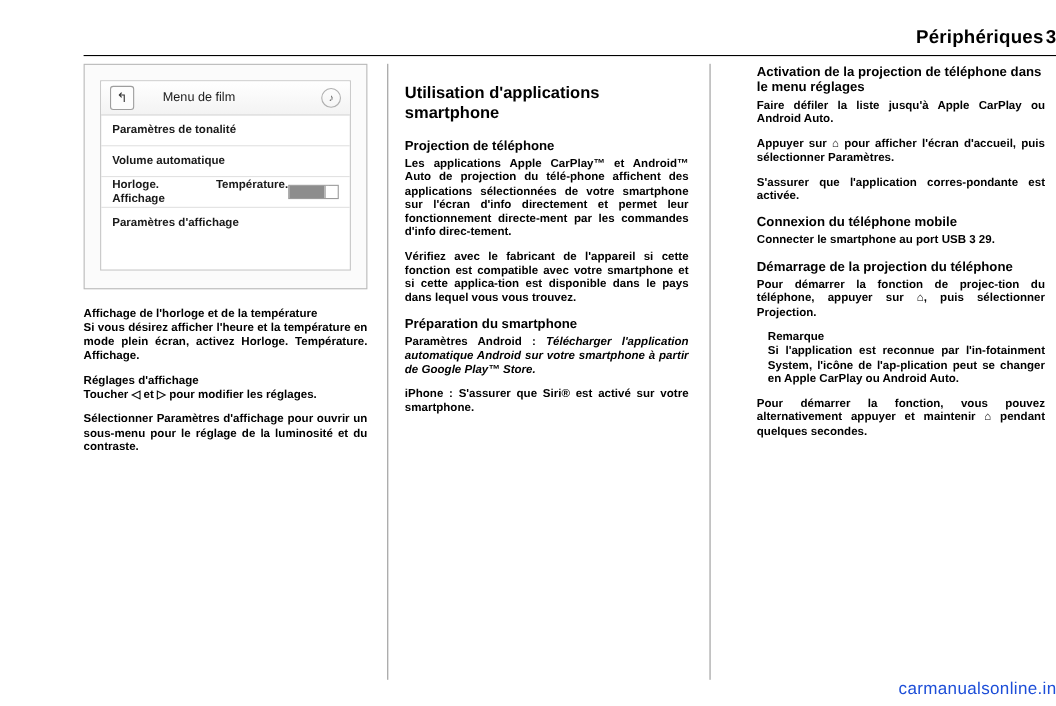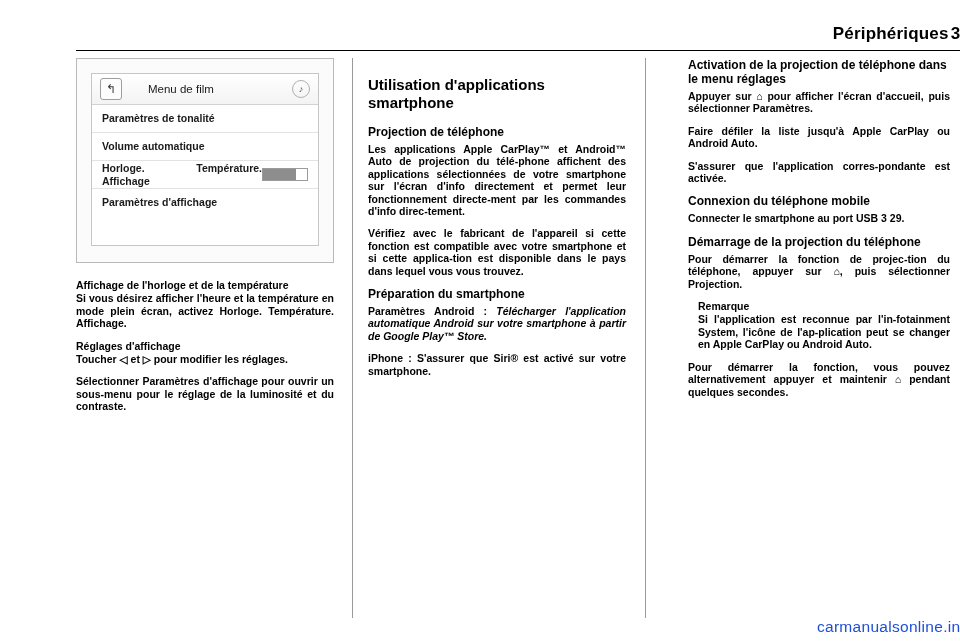--- a/index.html
+++ b/index.html
@@ -259,22 +259,22 @@
       <span class="italic">Télécharger l'application automatique Android sur votre smartphone à partir de Google Play™ Store.</span>
     </p>
     <p class="para">
       <span>iPhone :</span>
       <span>S'assurer que Siri® est activé sur votre smartphone.</span>
     </p>
   </div>
 
   <div class="col col3">
     <h3 class="sec">Activation de la projection de téléphone dans le menu réglages</h3>
+    <p class="para">Faire défiler la liste jusqu'à Apple CarPlay ou Android Auto.</p>
     <p class="para">Appuyer sur ⌂ pour afficher l'écran d'accueil, puis sélectionner Paramètres.</p>
-    <p class="para">Faire défiler la liste jusqu'à Apple CarPlay ou Android Auto.</p>
     <p class="para">S'assurer que l'application corres‐pondante est activée.</p>
 
     <h3 class="sec">Connexion du téléphone mobile</h3>
     <p class="para">Connecter le smartphone au port USB 3 29.</p>
 
     <h3 class="sec">Démarrage de la projection du téléphone</h3>
     <p class="para">Pour démarrer la fonction de projec‐tion du téléphone, appuyer sur ⌂, puis sélectionner Projection.</p>
 
     <div class="note">
       <div class="note-title">Remarque</div>

